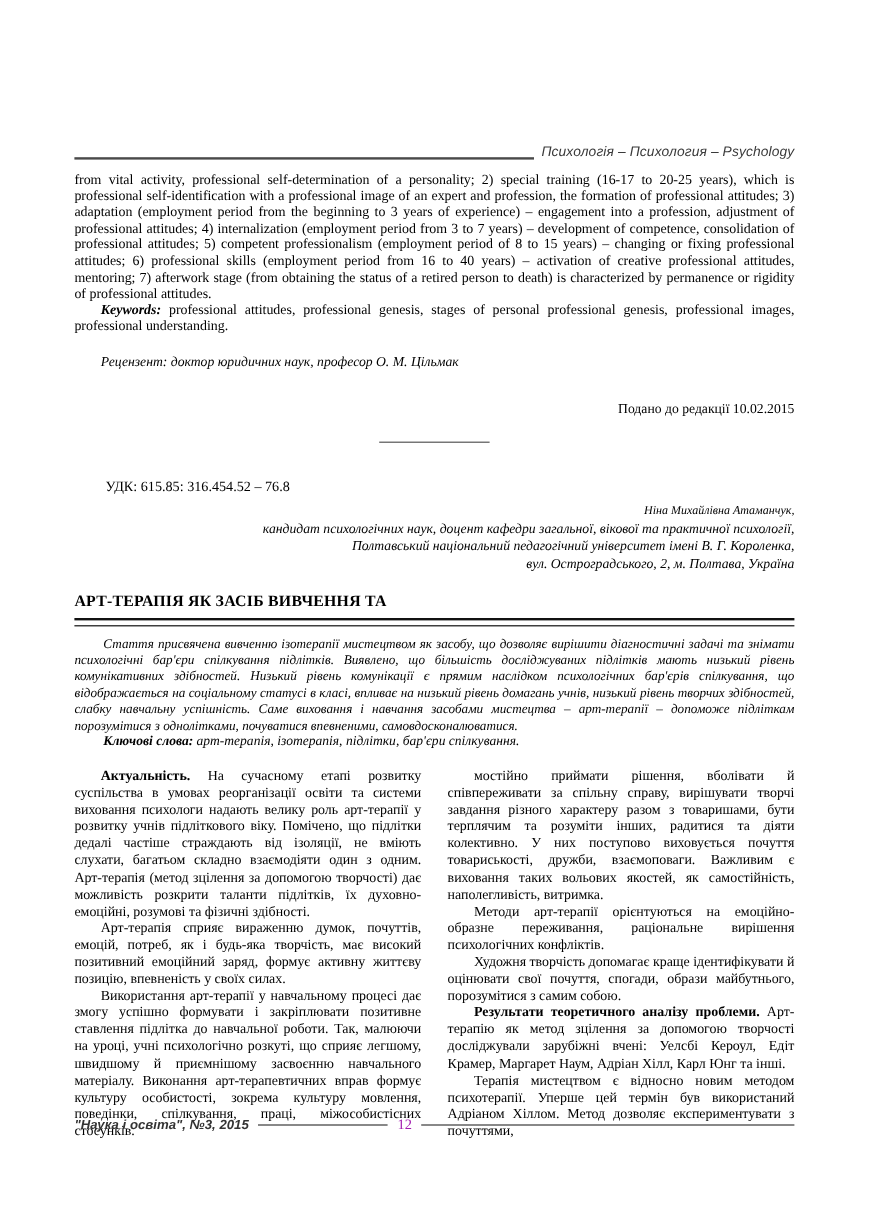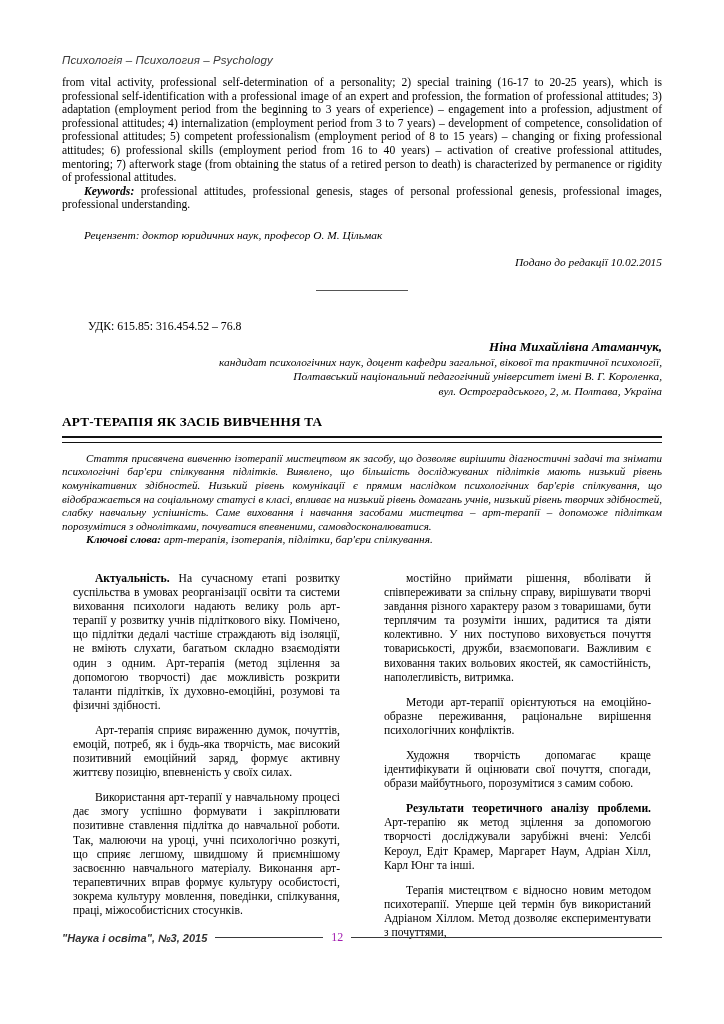--- a/index.html
+++ b/index.html
@@ -21,24 +21,23 @@
   .content {
     position: absolute;
     left: 62px;
     top: 0;
     width: 600px;
   }
 
   
   .runhead {
     display: flex;
-    align-items: flex-start;
-    padding-top: 46px;
+    align-items: flex-end;
+    padding-top: 113px;
     height: 20px;
-    flex-direction: column;
   }
   .runhead-rule {
     flex: 1 1 auto;
     height: 2px;
     background: #4a4a4a;
     margin-right: 6px;
   }
   .runhead-text {
     font-family: "Liberation Sans", "DejaVu Sans", sans-serif;
     font-style: italic;
@@ -68,23 +67,22 @@
     font-style: italic;
   }
 
   .reviewer {
     margin-top: 17px;
     font-size: 11.4px;
     font-style: italic;
     text-indent: 22px;
   }
   .submitted {
-    margin-top: 15px;
+    margin-top: 27px;
     font-size: 11.4px;
-    font-style: italic;
     text-align: right;
   }
   .short-rule-wrap {
     margin-top: 9px;
     text-align: center;
   }
   .short-rule {
     display: inline-block;
     width: 92px;
     height: 1px;
@@ -98,22 +96,22 @@
     padding-left: 26px;
   }
   .author-block {
     margin-top: 6px;
     text-align: right;
     font-style: italic;
     font-size: 11.4px;
     line-height: 14.6px;
   }
   .author-name {
-    font-weight: bold;
-    font-size: 13px;
+    font-weight: normal;
+    font-size: 10px;
   }
 
   
   .title {
     margin-top: 16px;
     text-align: left;
     font-weight: bold;
     font-size: 13.2px;
     line-height: 16.5px;
     letter-spacing: 0.2px;
@@ -152,21 +150,21 @@
     gap: 22px;
   }
   .col {
     width: 289px;
     font-size: 11.6px;
     line-height: 14.1px;
     text-align: justify;
     text-justify: inter-word;
   }
   .col p {
-    margin: 11px;
+    margin: 0;
     text-indent: 22px;
   }
   .col p .lead {
     font-weight: bold;
   }
 
   
   .footer {
     position: absolute;
     left: 62px;

